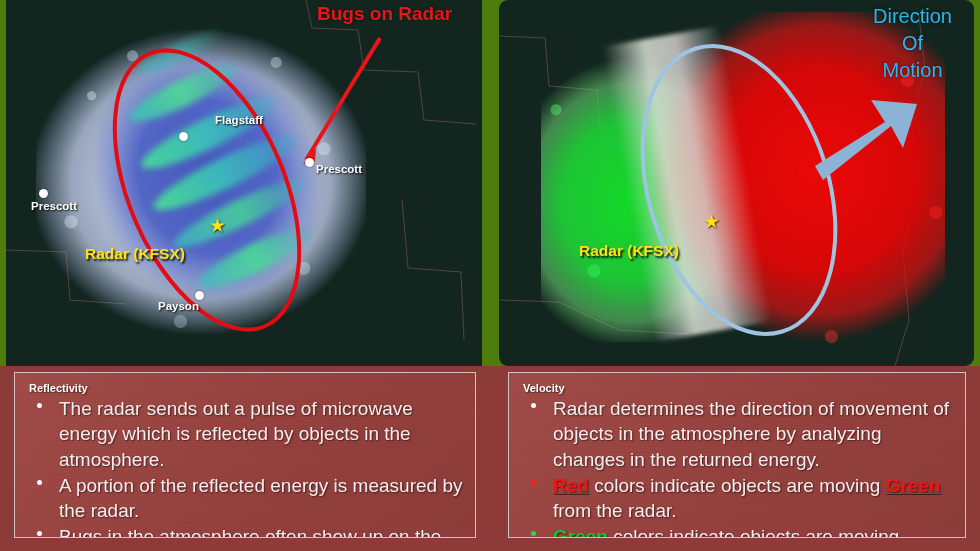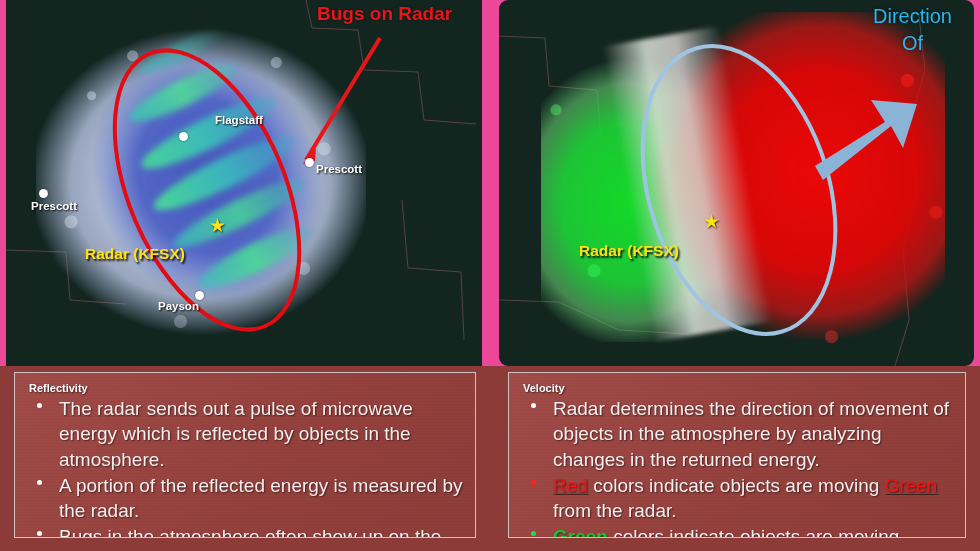--- a/index.html
+++ b/index.html
@@ -1,20 +1,20 @@
 <!DOCTYPE html>
 <html><head>
 <meta charset="utf-8">
 <style>
   html,body{margin:0;padding:0;background:#2b1312;}
   body{font-family:"Liberation Sans",sans-serif;}
   #stage{position:relative;width:980px;height:551px;overflow:hidden;background:#8c3b38;}
 
   
-  .radar-area{position:absolute;left:0;top:0;width:980px;height:366px;background:#ec4899;}
+  .radar-area{position:absolute;left:0;top:0;width:980px;height:366px;background:#4d7c0f;}
   .radar-panel{position:absolute;top:0;height:366px;background:#12251f;overflow:hidden;}
   #radar-left{left:6px;width:476px;}
   #radar-right{left:499px;width:475px;border-radius:9px;}
 
   
   .outline{position:absolute;stroke:#6b4d4d;fill:none;stroke-width:1;opacity:.75;}
 
   
   .blobwrap{position:absolute;inset:0;}
   .blob-outer{
@@ -95,21 +95,21 @@
   }
   #panel-reflectivity{left:14px;width:462px;}
   #panel-velocity{left:508px;width:458px;}
   .panel-title{color:#fff;font-size:11px;font-weight:bold;margin:0 0 2px 4px;text-shadow:1px 1px 2px rgba(0,0,0,.55);}
   ul.bullets{list-style:none;margin:0;padding:0;}
   ul.bullets li{position:relative;padding-left:34px;color:#f4eeee;font-size:19px;line-height:1.33;margin-bottom:1px;text-shadow:1px 1px 1.5px rgba(0,0,0,.5);}
   ul.bullets li .bul{position:absolute;left:12px;top:7px;width:5px;height:5px;border-radius:50%;}
   .bul-white{background:#fff;}
   .bul-red{background:#ff2020;}
   .bul-green{background:#22dd44;}
-  .kw-red{color:#f01414;font-weight:normal;text-decoration:underline;text-decoration-color:#f01414;text-align:center;}
+  .kw-red{color:#f01414;font-weight:bold;text-decoration:underline;text-decoration-color:#f01414;text-align:center;}
   .kw-green{color:#10c830;font-weight:bold;text-decoration:underline;text-decoration-color:#10c830;margin-top:21px;}
 
   svg.vec{position:absolute;left:0;top:0;overflow:visible;}
 </style>
 </head>
 <body>
 
 <div id="stage">
 
   <div class="radar-area">
@@ -180,20 +180,21 @@
 
       <svg class="vec" width="475" height="366">
         <g fill="#8ab3d6">
           <path d="M 316 166 L 386 122 L 372 100 L 418 104 L 404 148 L 392 126 L 324 180 Z"></path>
         </g>
       </svg>
 
       <div class="motion-label" style="left:356px;top:3px;width:115px;">
         <div>Direction</div>
         <div>Of</div>
+        <div>Motion</div>
       </div>
 
       <div class="radar-star" style="left:204px;top:212px;">★</div>
       <div class="radar-name" style="left:80px;top:242px;">Radar (KFSX)</div>
     </div>
   </div>
 
   <div class="text-panel" id="panel-reflectivity">
     <div class="panel-title">Reflectivity</div>
     <ul class="bullets">

